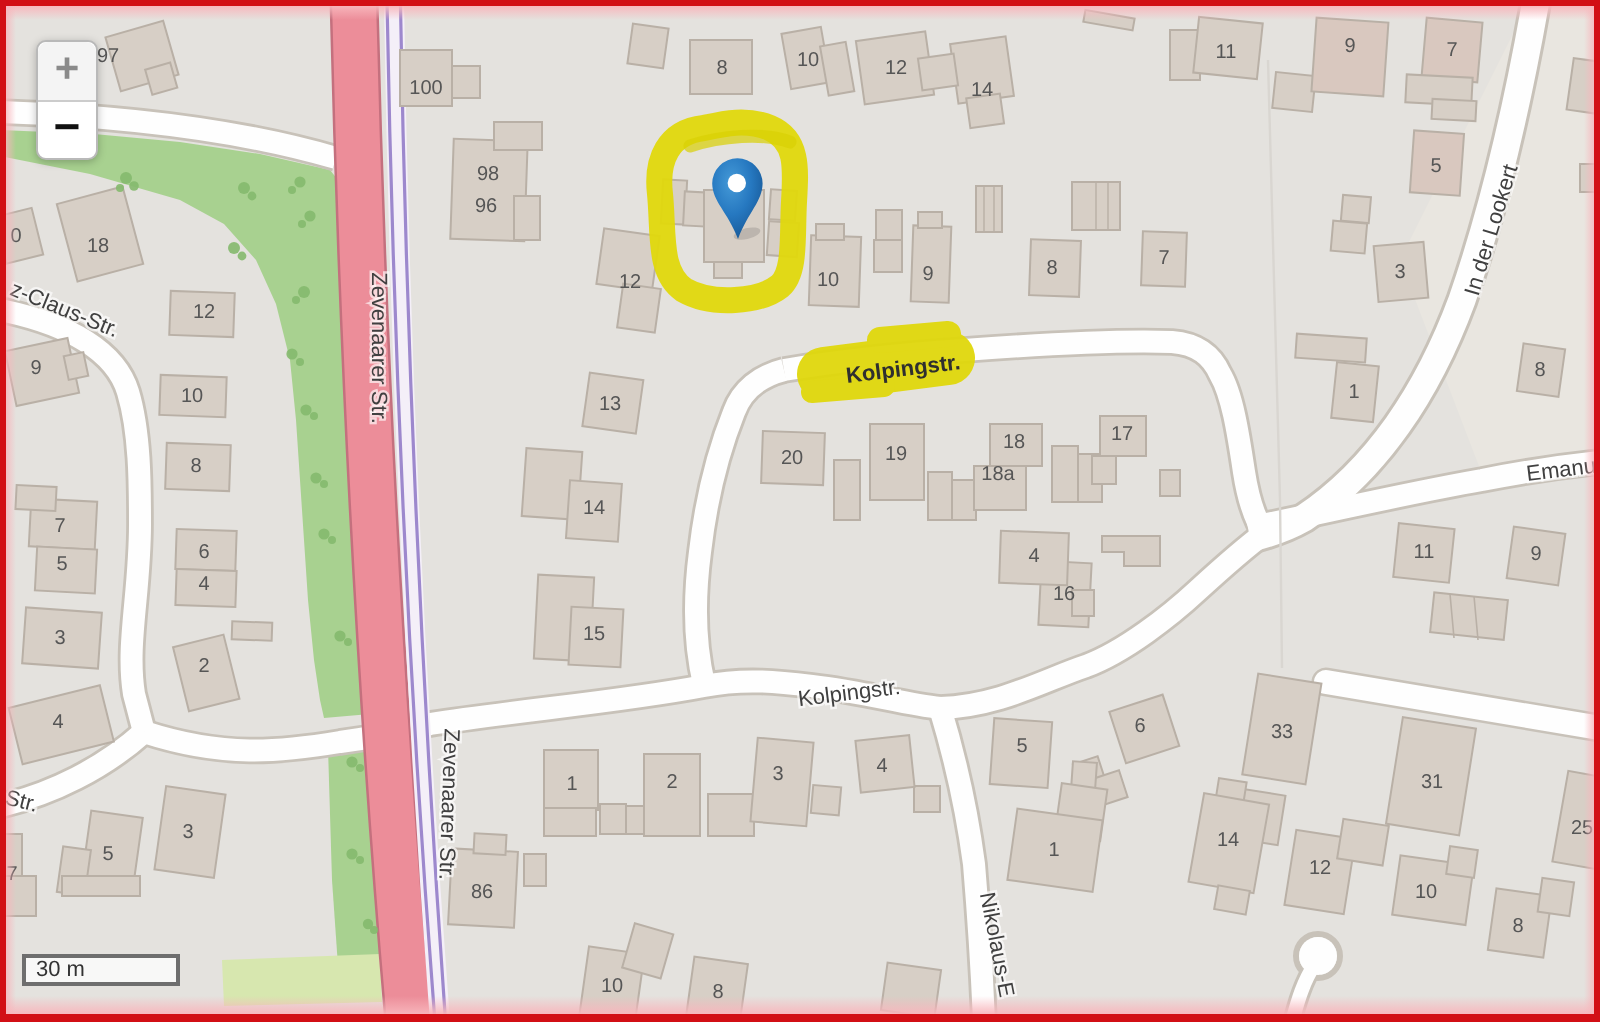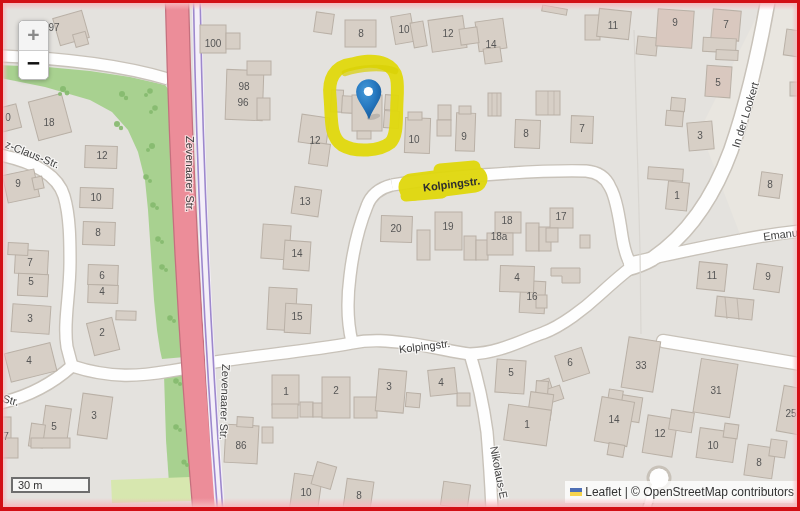--- a/index.html
+++ b/index.html
@@ -556,19 +556,18 @@
 </svg>
 </div>
 
 <div id="zoomctl">
       <div id="zplus">+</div>
       <div id="zminus">−</div>
     </div>
 
 <div id="scalebar">30 m</div>
 
-<div id="attrib"><span class="flag"><i style="background:#4e6fb5"></i><i style="background:#f6d34c"></i></span>Leaflet | © OpenStreetMap contributors</div>
 
 <div class="glow" id="glowT"></div>
 <div class="glow" id="glowB"></div>
 <div class="glow" id="glowL"></div>
 <div class="glow" id="glowR"></div>
 </div>
 
 </body></html>

